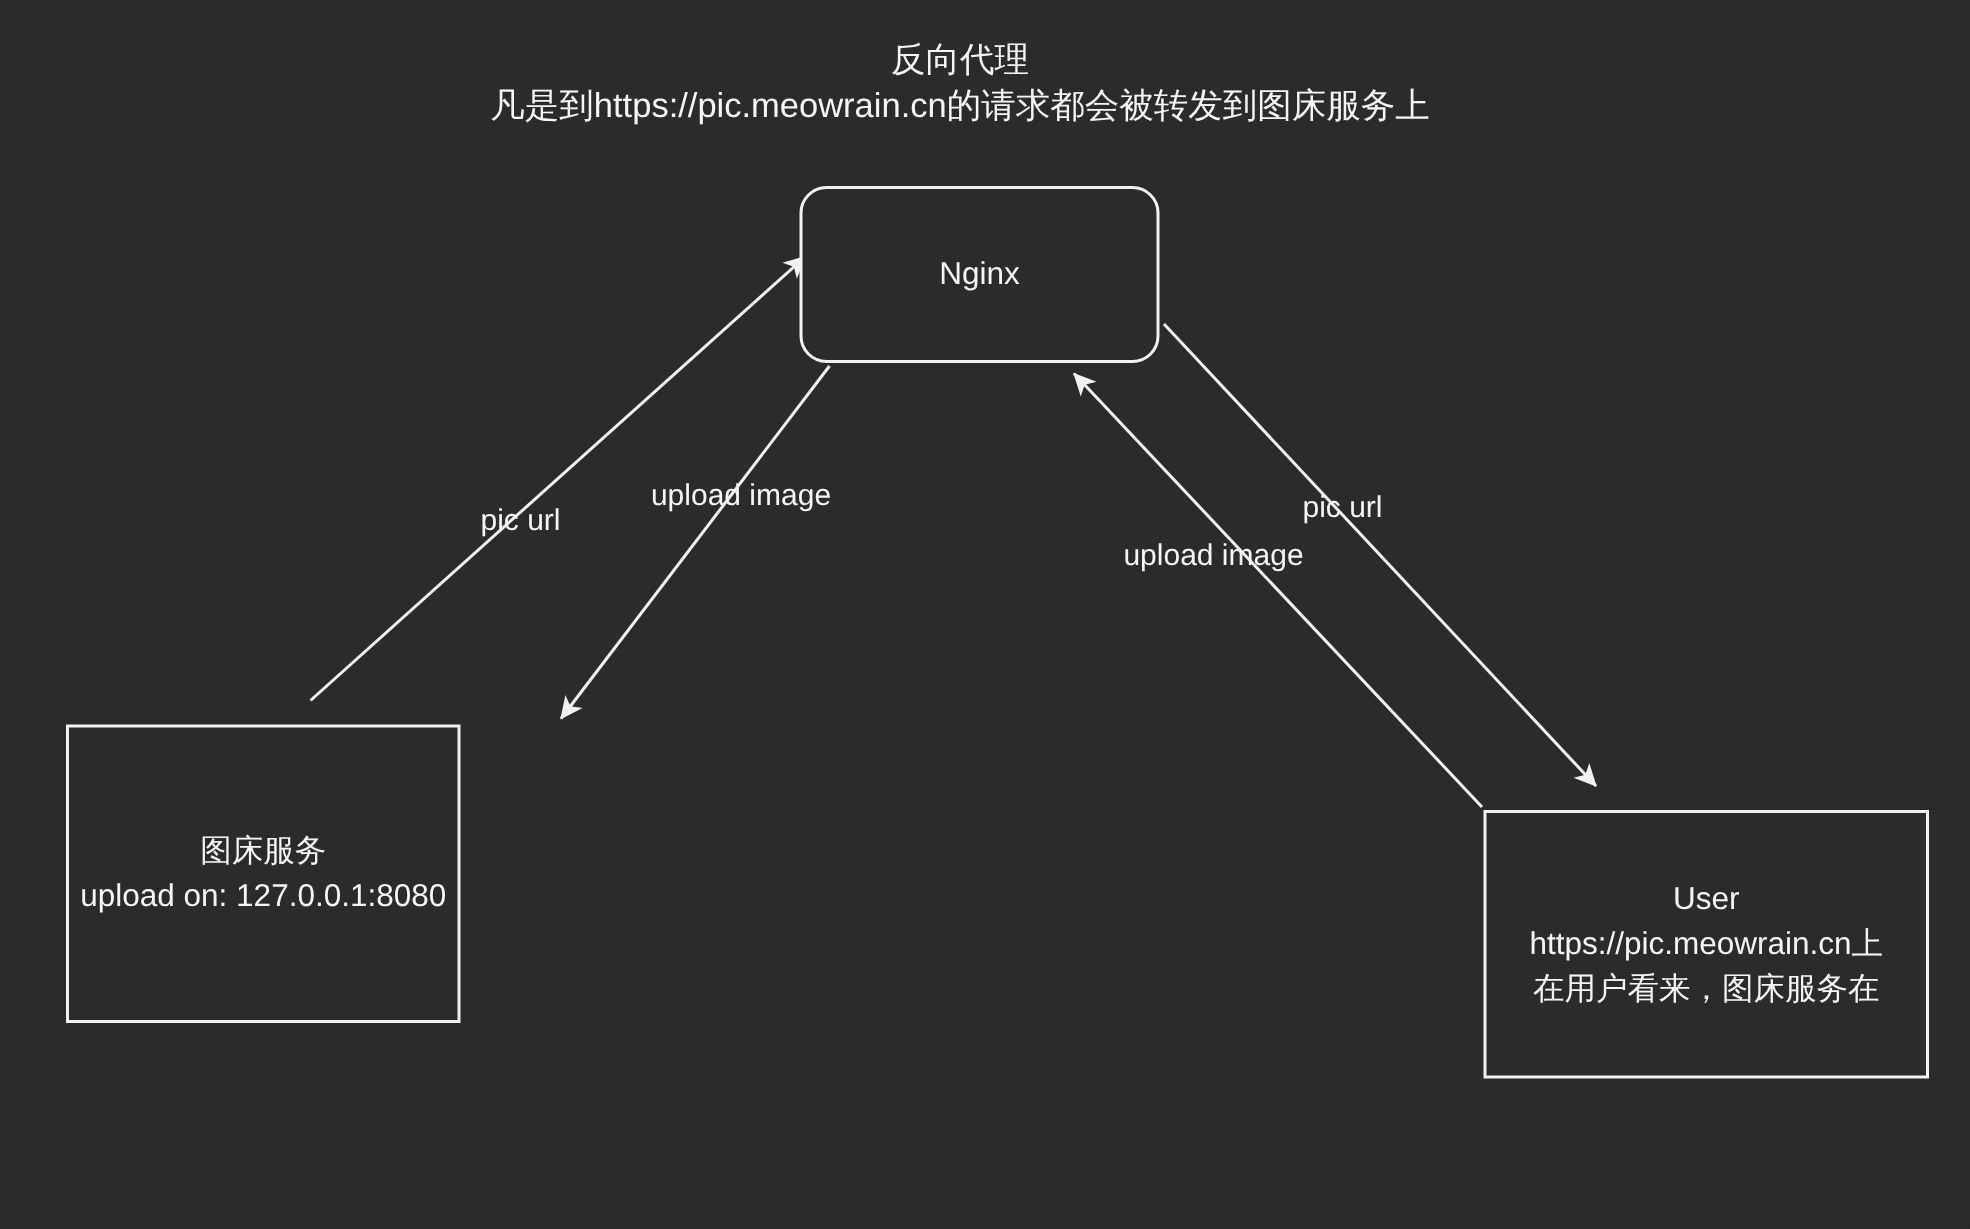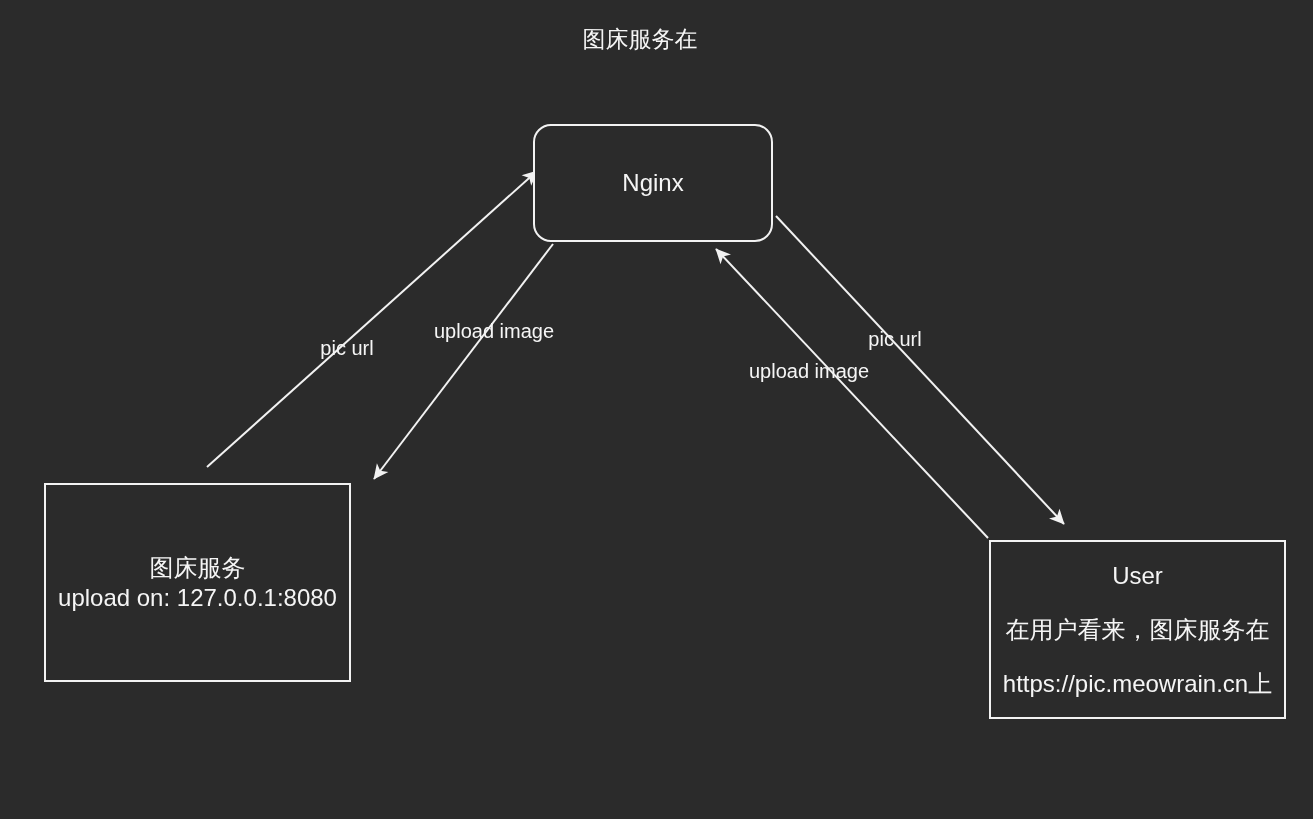--- a/index.html
+++ b/index.html
@@ -46,36 +46,35 @@
   
   .node{
     position:absolute;
     border:2px solid var(--stroke);
     background:var(--bg);
     display:flex;
     flex-direction:column;
     align-items:center;
     justify-content:center;
     text-align:center;
-    font-size:24px;
+    font-size:21px;
     line-height:30px;
     color:var(--text);
   }
   .node-nginx{
     left:533px;top:124px;width:240px;height:118px;
     border-radius:18px;
   }
   .node-image-host{
-    left:44px;top:483px;width:307px;height:199px;
+    left:44px;top:483px;width:263px;height:199px;
     border-radius:0;
   }
   .node-user{
     left:989px;top:540px;width:297px;height:179px;
     border-radius:0;
-    gap:24px;
   }
   .node .nline{white-space:nowrap;}
   
   .edge-label{
     position:absolute;
     transform:translate(-50%,-50%);
     font-size:20px;
     color:var(--text);
     white-space:nowrap;
   }
@@ -83,21 +82,22 @@
   .lbl-upload-image-left{left:494px;top:331px;}
   .lbl-upload-image-right{left:809px;top:371px;}
   .lbl-pic-url-right{left:895px;top:339px;}
 </style>
 </head>
 <body>
 
 <div class="canvas">
 
   <div class="title">
-    <div>图床服务在</div>
+    <div>反向代理</div>
+    <div>凡是到https://pic.meowrain.cn的请求都会被转发到图床服务上</div>
   </div>
 
   <svg class="edges" viewBox="0 0 1313 819">
     <defs>
       <marker id="arrow" viewBox="0 0 12 12" refX="10.5" refY="6" markerWidth="9" markerHeight="9" orient="auto" markerUnits="strokeWidth">
         <path class="arrow-head" d="M 1 1.2 L 11 6 L 1 10.8 L 3.6 6 Z"></path>
       </marker>
     </defs>
     <line class="edge-line" x1="207" y1="467" x2="537" y2="171" marker-end="url(#arrow)"></line>
     <line class="edge-line" x1="553" y1="244" x2="374" y2="479" marker-end="url(#arrow)"></line>
@@ -109,22 +109,22 @@
     <div class="nline">Nginx</div>
   </div>
 
   <div class="node node-image-host">
     <div class="nline">图床服务</div>
     <div class="nline">upload on: 127.0.0.1:8080</div>
   </div>
 
   <div class="node node-user">
     <div class="nline">User</div>
+    <div class="nline">https://pic.meowrain.cn上</div>
     <div class="nline">在用户看来，图床服务在</div>
-    <div class="nline">https://pic.meowrain.cn上</div>
   </div>
 
   <div class="edge-label lbl-pic-url-left">pic url</div>
   <div class="edge-label lbl-upload-image-left">upload image</div>
   <div class="edge-label lbl-upload-image-right">upload image</div>
   <div class="edge-label lbl-pic-url-right">pic url</div>
 
 </div>
 
 </body></html>

